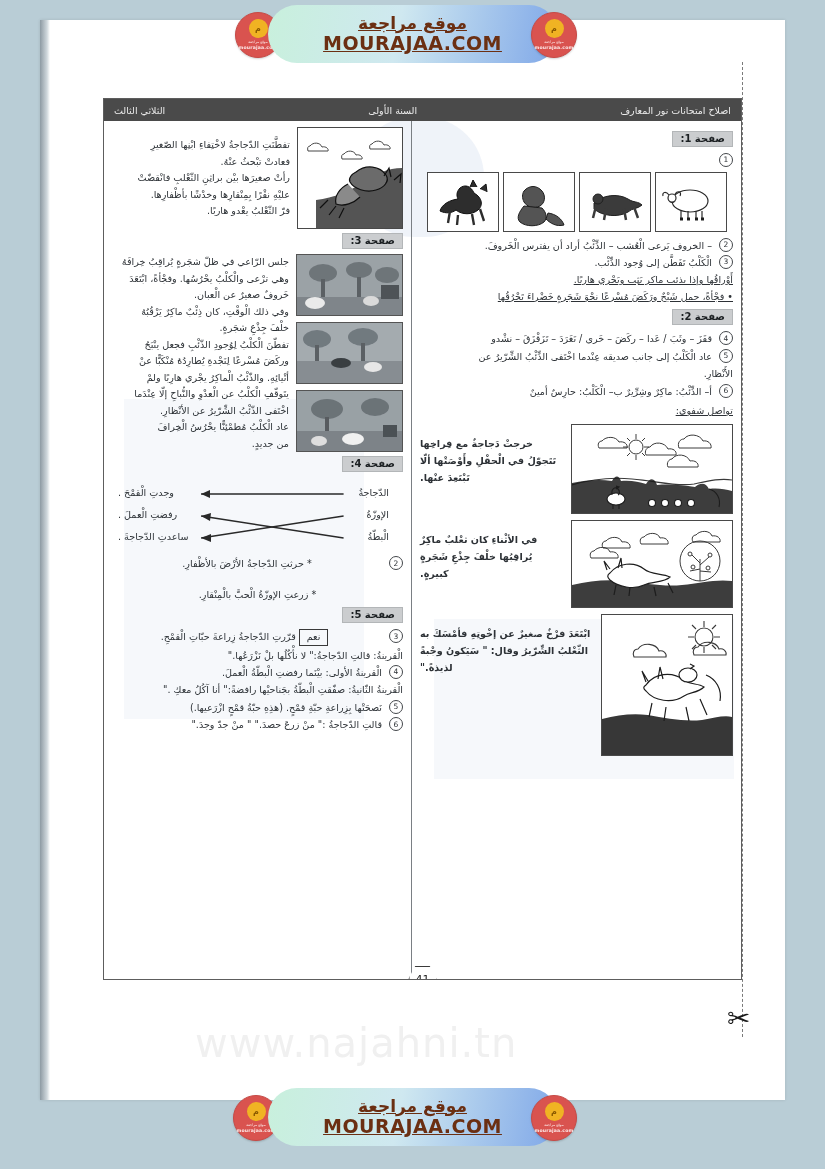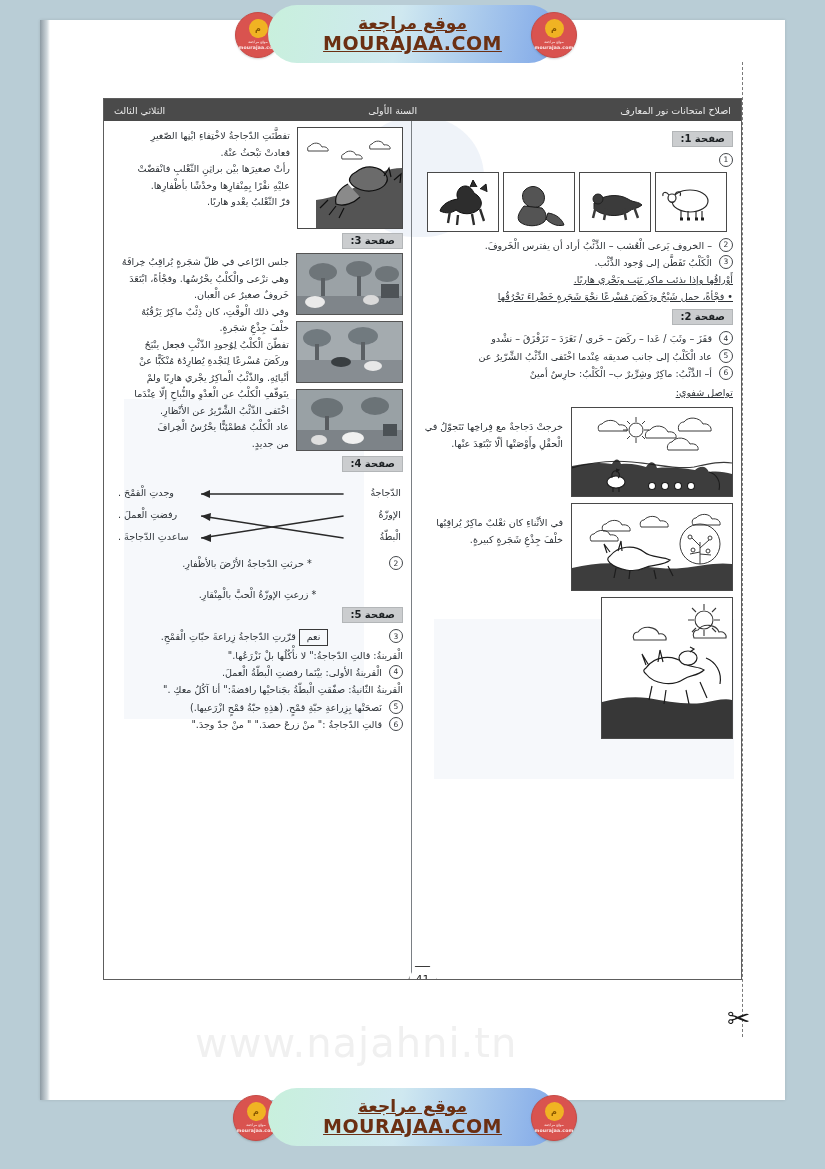--- a/index.html
+++ b/index.html
@@ -133,35 +133,35 @@
     position:relative;overflow:hidden;
   }
   .pic svg{width:100%;height:100%;display:block;}
 
   .illus{
     border:1px solid #4a4a4a;background:#fdfdfd;overflow:hidden;
   }
   .illus svg{display:block;width:100%;height:100%;}
 
   .illusrow{display:flex;align-items:flex-start;gap:8px;margin:6px 0;}
-  .illusrow .cap{flex:1;font-size:9.6px;line-height:1.75;text-align:right;padding-top:12px;}
+  .illusrow .cap{flex:1;font-size:9.6px;line-height:1.75;text-align:left;padding-top:12px;font-weight:bold;}
 
   .photo{
     width:105px;height:60px;border:1px solid #555;overflow:hidden;background:#8e9499;
   }
   .photo svg{display:block;width:100%;height:100%;}
 
   .photocol{display:flex;flex-direction:column;gap:6px;}
-  .leftflow{display:flex;gap:7px;}
+  .leftflow{display:flex;gap:7px;align-items:center;}
   .leftflow .tcol{flex:1;}
 
   
   .match{position:relative;height:72px;margin:6px 2px 2px;}
   .match .mcol{position:absolute;font-size:9.6px;}
-  .match .mleft{right:0;text-align:right;}
+  .match .mleft{right:12px;text-align:right;}
   .match .mright{left:4px;text-align:left;}
   .match .mrow{height:22px;line-height:22px;white-space:nowrap;}
   .match svg{position:absolute;inset:0;width:100%;height:100%;}
 
   .yesbox{
     display:inline-block;border:1px solid #3a3a3a;padding:0 7px;
     font-size:9.5px;margin-right:5px;line-height:1.5;
   }
 
   .pagenum{
@@ -287,20 +287,21 @@
 
       <div class="row">
         <span class="qnum">4</span>
         <span class="txt">قفَزَ – وثَبَ / عَدا – ركَضَ – خَرى / نَغَرَدَ – تَزَقْزَقَ – نشْدو</span>
       </div>
 
       <div class="row">
         <span class="qnum">5</span>
         <span class="txt">عاد الْكَلْبُ إلى جانب صديقه عِنْدما اخْتَفى الذِّئْبُ الشِّرّيرُ عن</span>
       </div>
+      <div class="ln r">الأَنْظارِ.</div>
 
       <div class="row">
         <span class="qnum">6</span>
         <span class="txt">أ– الذِّئْبُ: ماكِرٌ وشِرِّيرٌ  ب– الْكَلْبُ: حارِسٌ أمينٌ</span>
       </div>
 
       <div class="ln r ul" style="margin-top:4px;">تواصل شفوي:</div>
 
       
       <div class="illusrow">
@@ -378,20 +379,21 @@
               <path d="M44 70c8-12 26-14 38-5 6 5 14 3 20 7-6 6-14 5-20 9-12 8-30 5-38-5-3-3-3-4 0-6z" fill="#fff"></path>
               <path d="M46 66l-6-10 4 11M56 64l2-12 3 12"></path>
               <path d="M50 88l-3 14M64 92l-2 14M84 92l3 14M98 84l7 16"></path>
               <ellipse cx="86" cy="60" rx="9" ry="7" fill="#fff"></ellipse>
               <path d="M88 54l4-3-4-2"></path>
             </g>
             <path d="M0 104c16-4 30-6 46-4 18 3 36 7 54 5 12-2 22-5 30-3v38H0z" fill="#1c1c1c" opacity=".88"></path>
             <path d="M104 60c10 4 16 14 14 26" fill="none" stroke="#1f1f1f" stroke-width="1.2"></path>
           </svg>
         </div>
+        <div class="cap">ابْتَعَدَ فرْخٌ صغيرٌ عن إخْوتِهِ فأمْسَكَ به الثّعْلبُ الشِّرّيرُ وقال: " سَيَكونُ وجْبةً لذيذةً."</div>
       </div>
 
     </div>
 
     <div class="col left">
 
       <div class="leftflow">
         <div class="illus" style="width:104px;height:100px;flex:none;">
           <svg viewBox="0 0 104 100">
             <rect width="104" height="100" fill="#fff"></rect>

